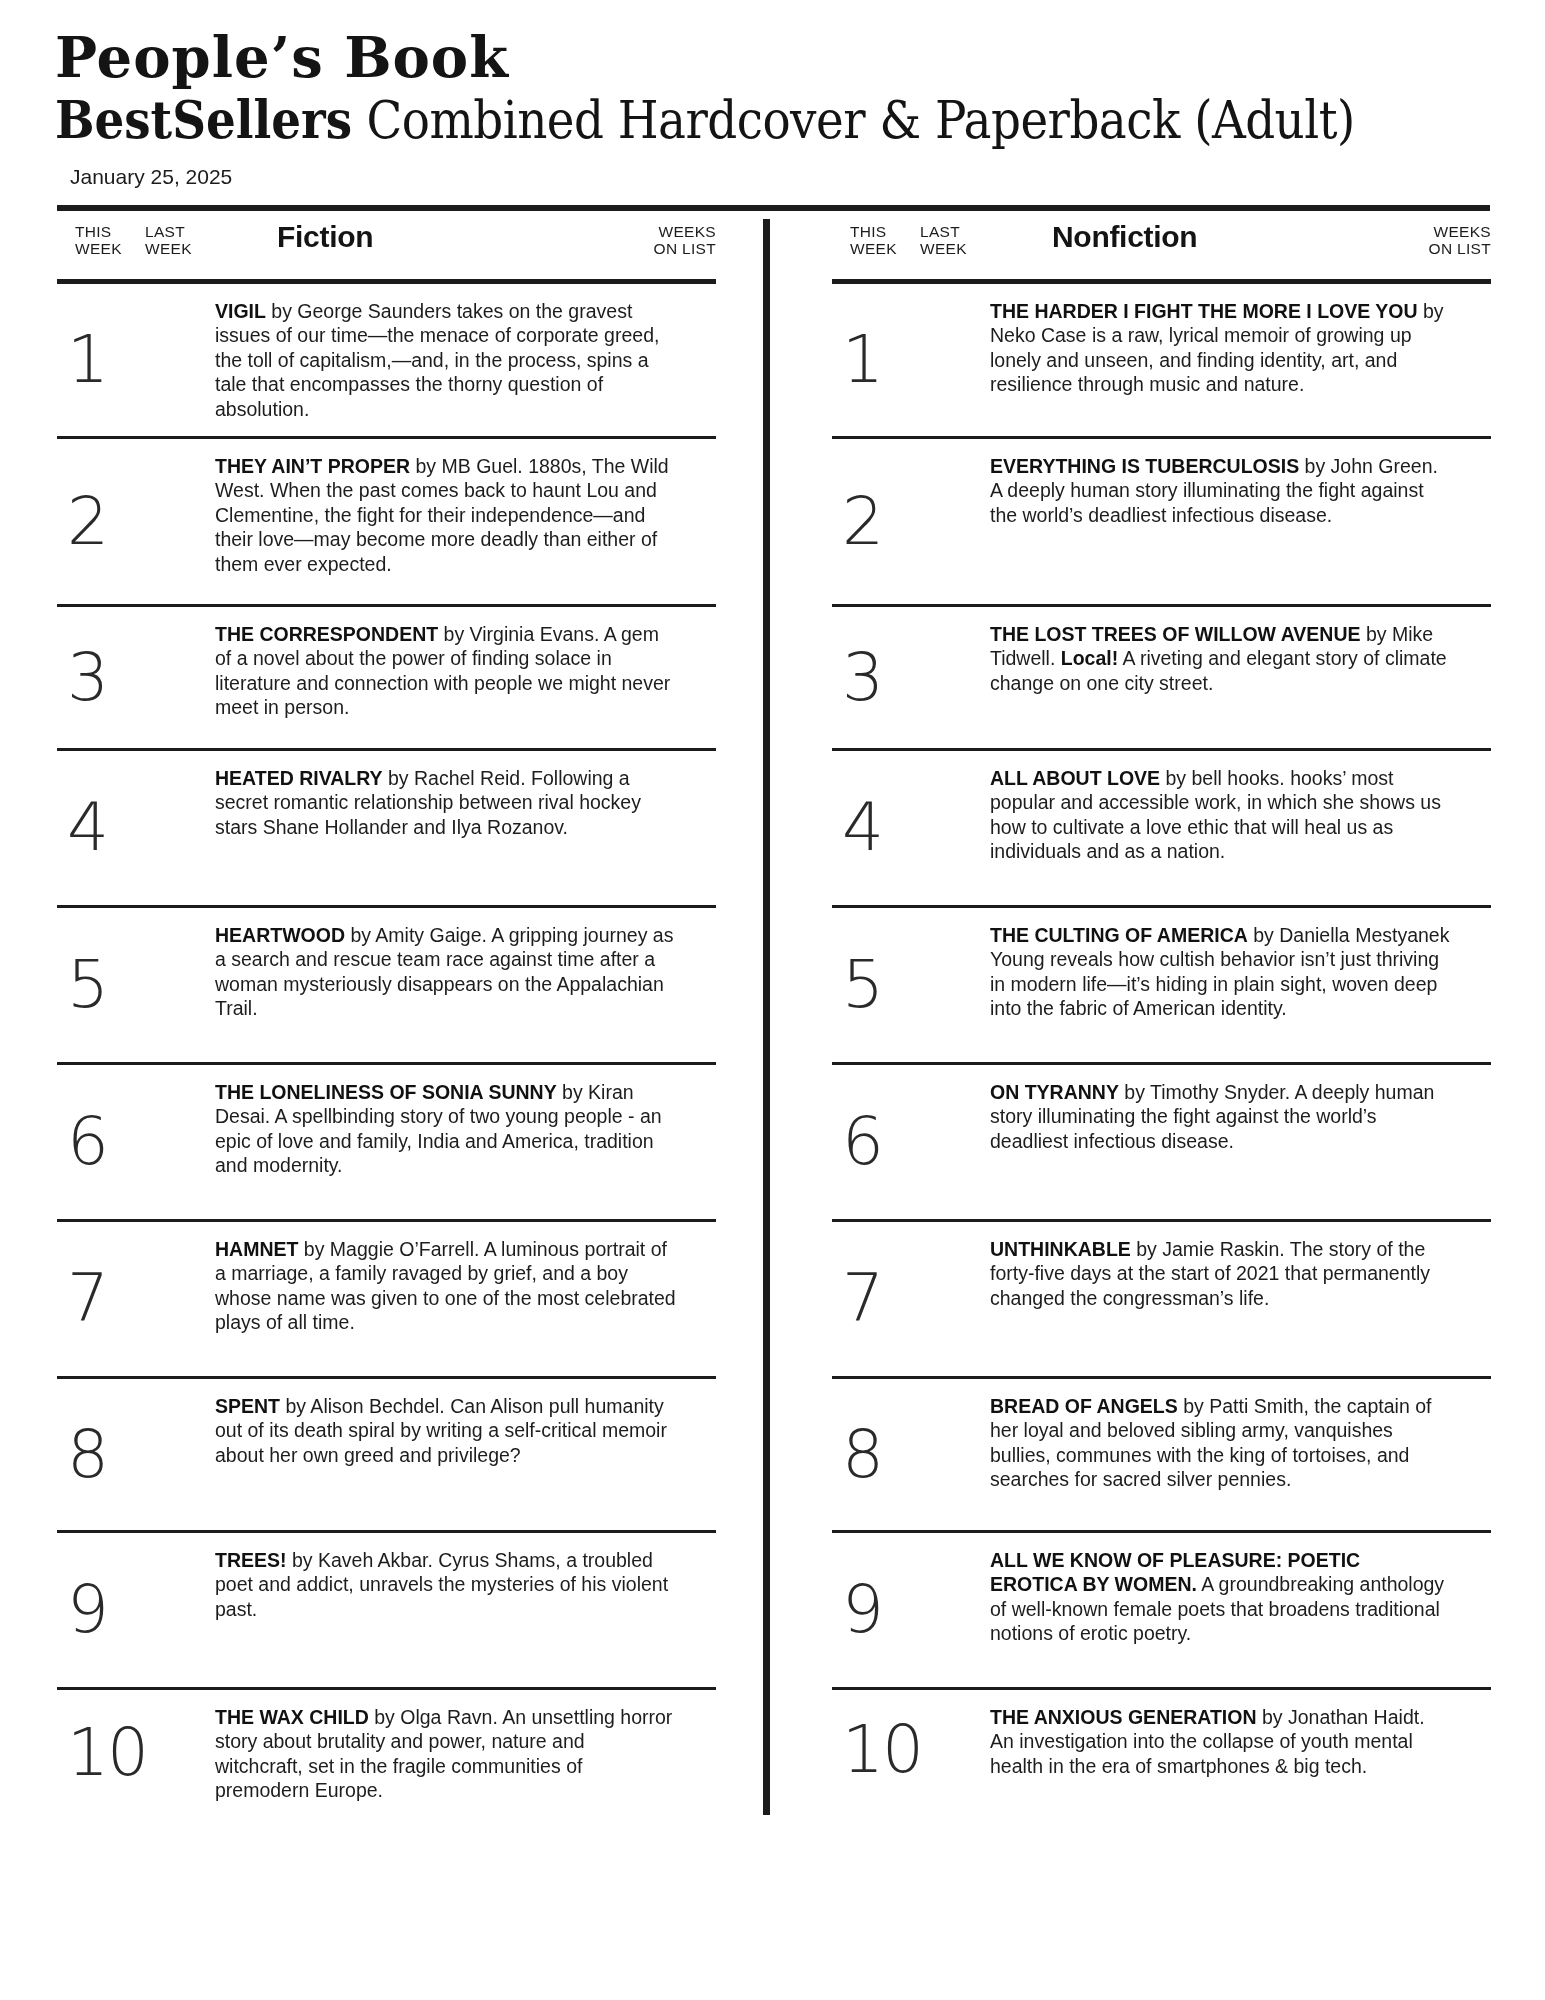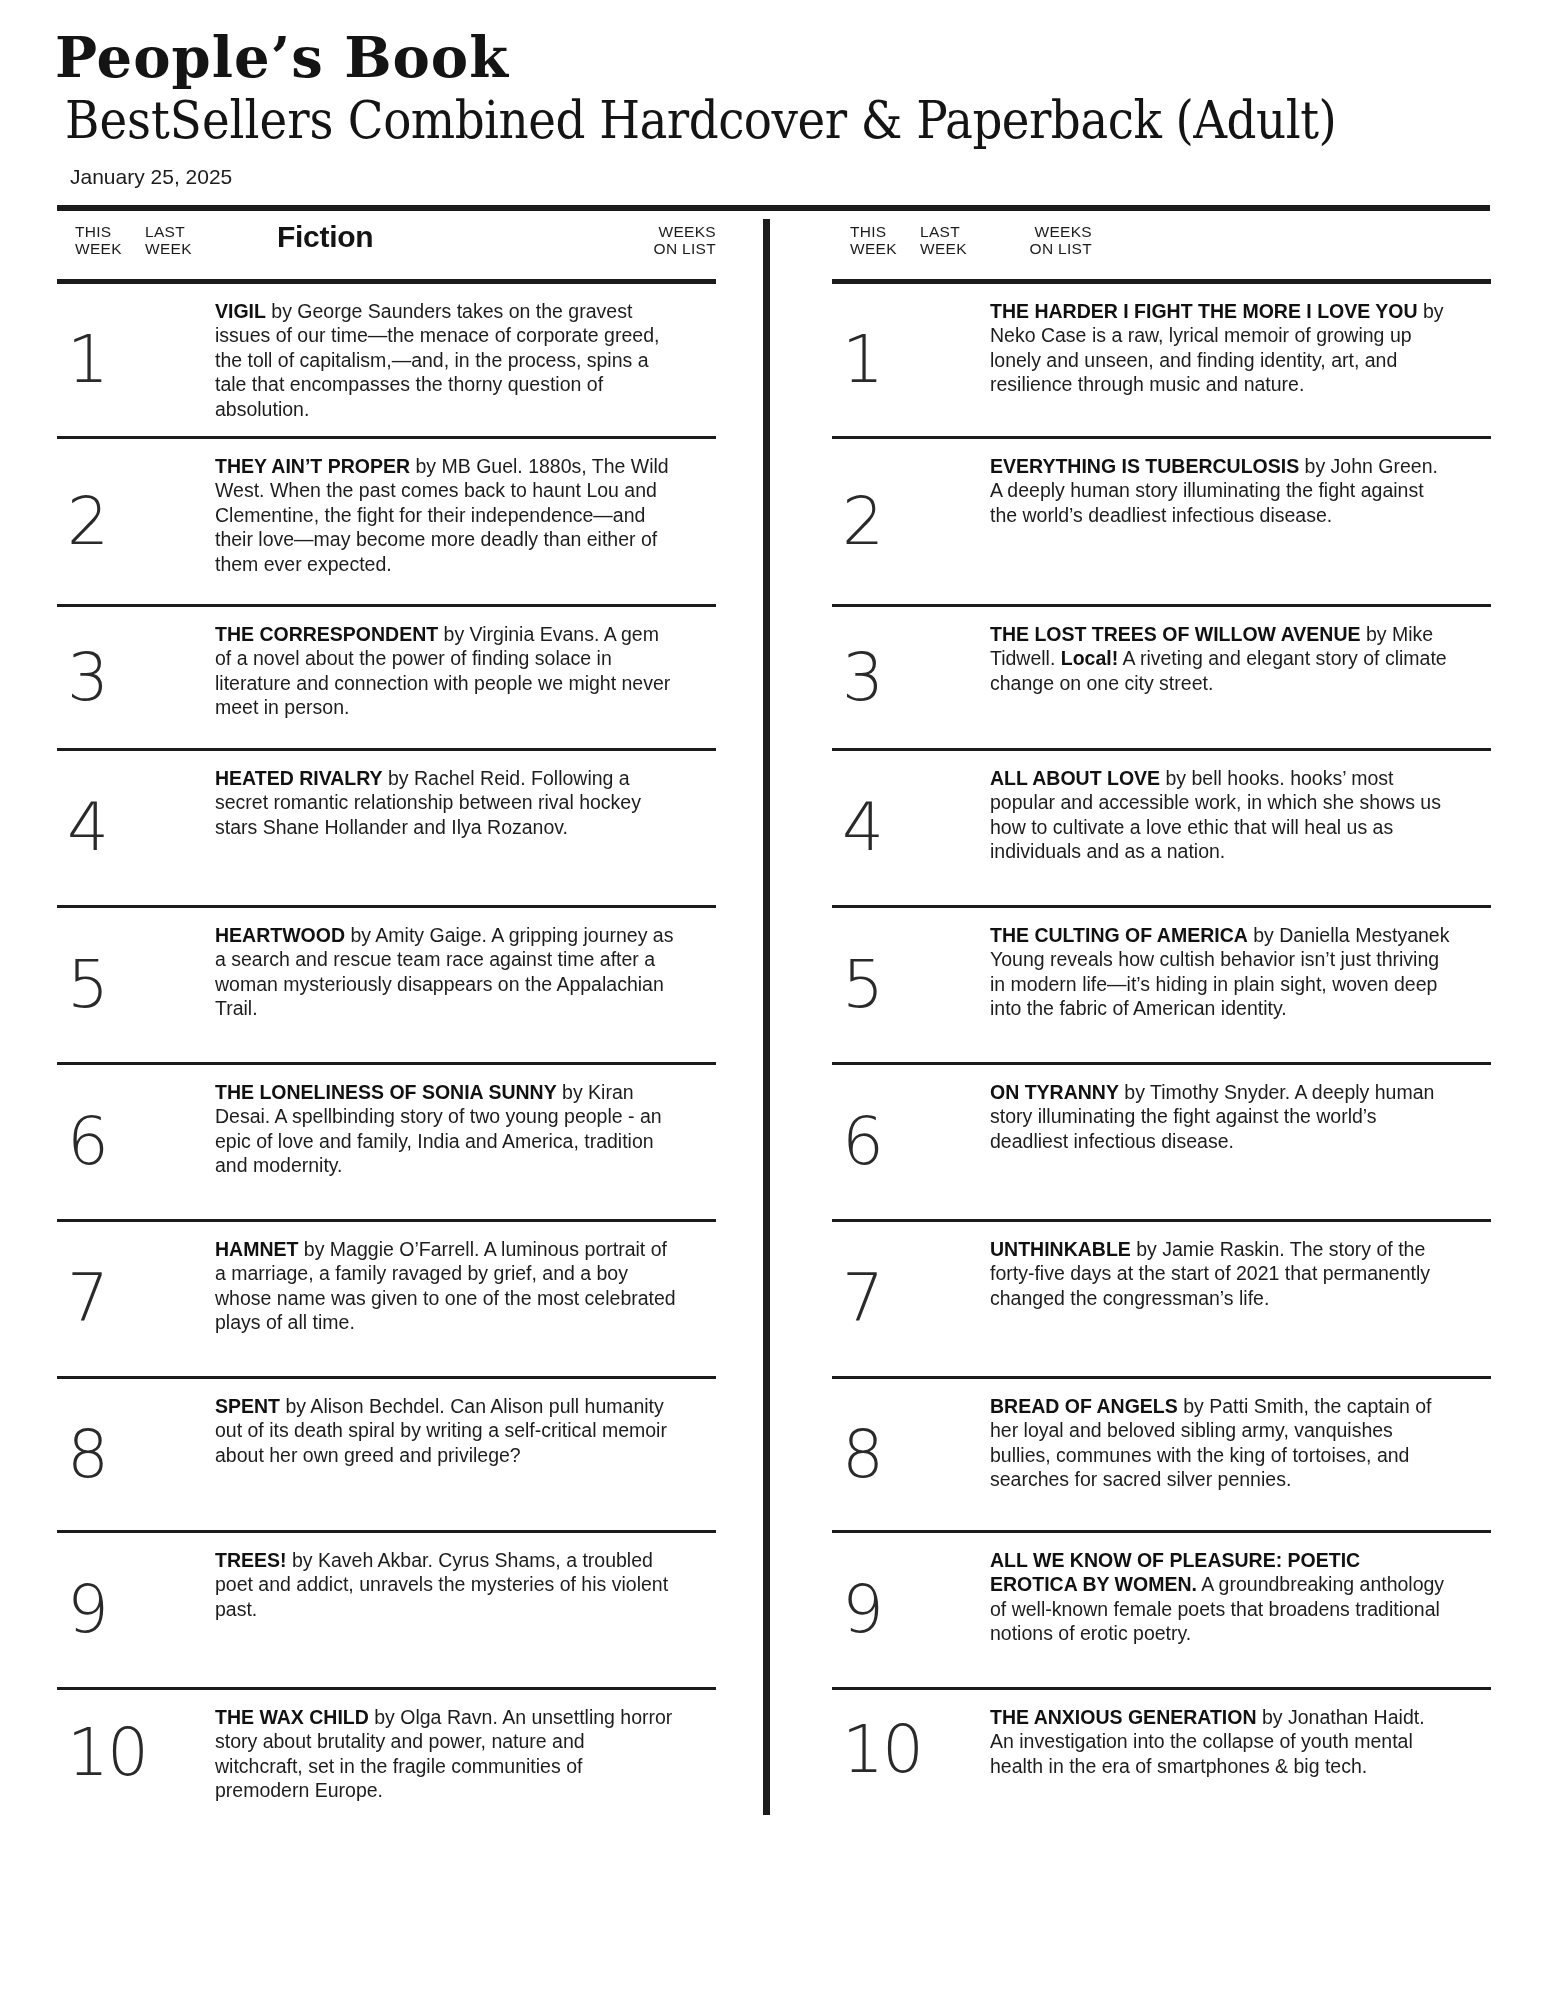--- a/index.html
+++ b/index.html
@@ -22,21 +22,21 @@
   }
   .main-title {
     font-family:"DejaVu Serif", serif;
     font-size:52px;
     line-height:1.12;
     letter-spacing:-0.5px;
     font-stretch:condensed;
     white-space:nowrap;
     margin-top:2px;
   }
-  .main-title b { font-weight:normal; letter-spacing:0;margin-left:10px; }
+  .main-title b { font-weight:bold; letter-spacing:0; }
   .date-line {
     font-size:21px;
     margin:16px 0 0 15px;
     color:#1c1c1c;
   }
   
   .top-rule {
     height:6px; background:#1c1c1c;
     margin:16px 55px 0 57px;
     width:1433px;
@@ -184,20 +184,21 @@
   </div>
 
   <div class="col-divider"></div>
 
   <div class="col">
     <div class="col-header">
       <div class="week-labels">
         <div class="week-label">THIS WEEK</div>
         <div class="week-label">LAST WEEK</div>
       </div>
+      <div class="category-title">Nonfiction</div>
       <div class="weeks-label">WEEKS ON LIST</div>
     </div>
     <div class="header-rule"></div>
     <div class="rows" id="nonfiction-rows">
   <div class="row">
     <div class="rank">1</div>
     <p class="desc"><b>THE HARDER I FIGHT THE MORE I LOVE YOU</b><span> by Neko Case is a raw, lyrical memoir of growing up lonely and unseen, and finding identity, art, and resilience through music and nature.</span><b></b><span></span></p>
   </div>
 
   <div class="row">

